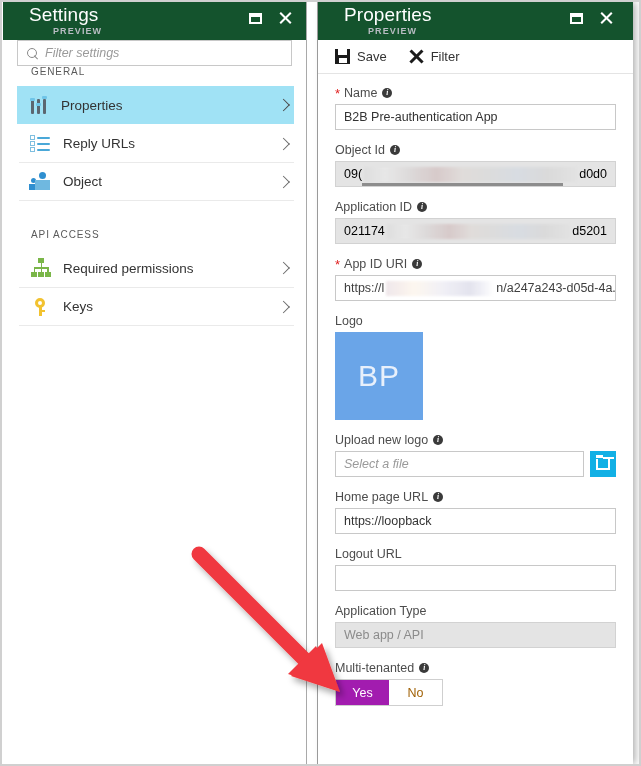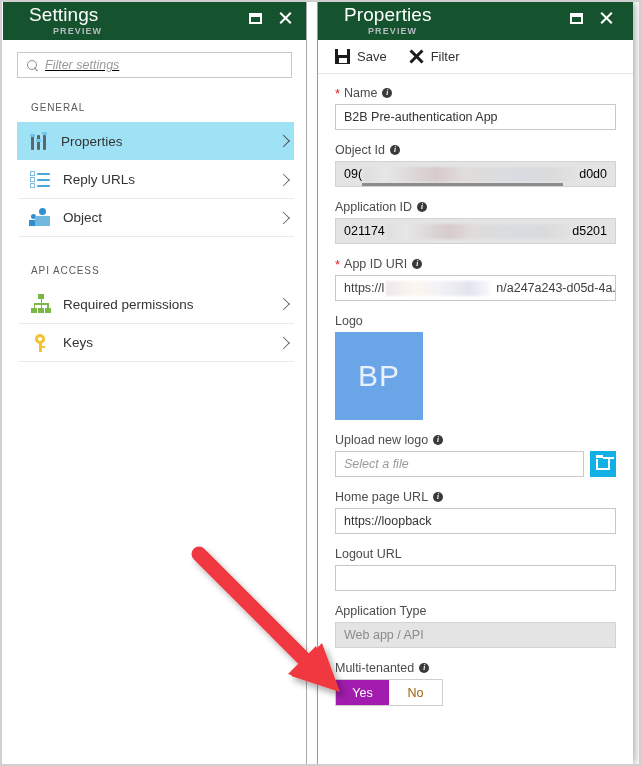--- a/index.html
+++ b/index.html
@@ -59,21 +59,21 @@
     background: #ffffff;
   }
   .ico-close::before { transform: rotate(45deg); }
   .ico-close::after  { transform: rotate(-45deg); }
 
   
   #settings-blade {
     left: 3px; width: 304px;
     border-right: 1px solid #a9a9a9;
   }
-  .filter-wrap { padding: 12px 14px 0 14px; text-decoration: underline; }
+  .filter-wrap { padding: 0 14px 0 14px; }
   .filter-box {
     position: relative;
     height: 26px;
     border: 1px solid #c8c8c8;
     background: #fff;
     display: flex; align-items: center;
   }
   .mag {
     position: relative;
     margin-left: 9px;
@@ -102,21 +102,21 @@
     color: #9a9a9a;
   }
 
   .section-head {
     font-size: 10px;
     letter-spacing: .9px;
     color: #5a5a5a;
     padding: 0 0 0 28px;
     font-weight: 400;
   }
-  #grp-general { margin-top: 24px; }
+  #grp-general { }
   #grp-api     { margin-top: 28px; }
 
   .nav-list { margin-top: 9px; }
   .nav-item {
     position: relative;
     height: 38px;
     display: flex; align-items: center;
     margin: 0 12px 0 16px;
     border-top: 1px solid #eaeaea;
     cursor: pointer;

